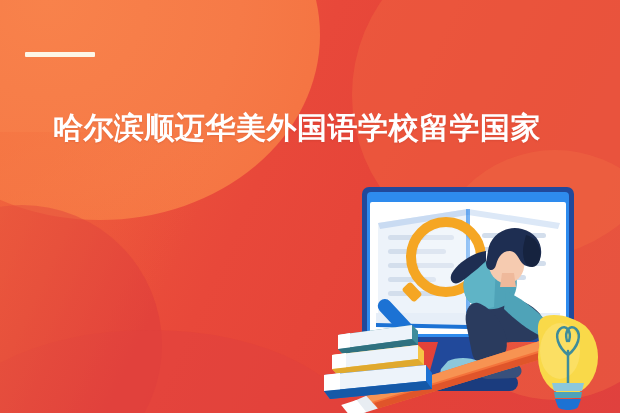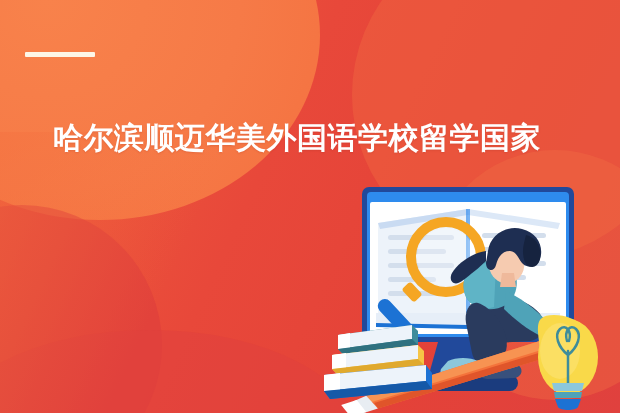--- a/index.html
+++ b/index.html
@@ -44,21 +44,20 @@
 
   #accent-rule{
     position:absolute;left:25px;top:52px;width:70px;height:5px;
     background:#FDF6E7;border-radius:1px;
   }
   #title{
     position:absolute;left:53px;top:108px;width:545px;
     color:#FFFFFF;font-size:30px;font-weight:bold;
     letter-spacing:.5px;line-height:40px;white-space:nowrap;
     text-shadow:0 1px 2px rgba(150,40,25,.18);
-    margin-top:10px;
   }
 
   #art{position:absolute;left:320px;top:175px;width:300px;height:238px;}
   #art svg{display:block;width:300px;height:238px;}
 </style>
 </head>
 <body>
 
 <div id="banner">
 

